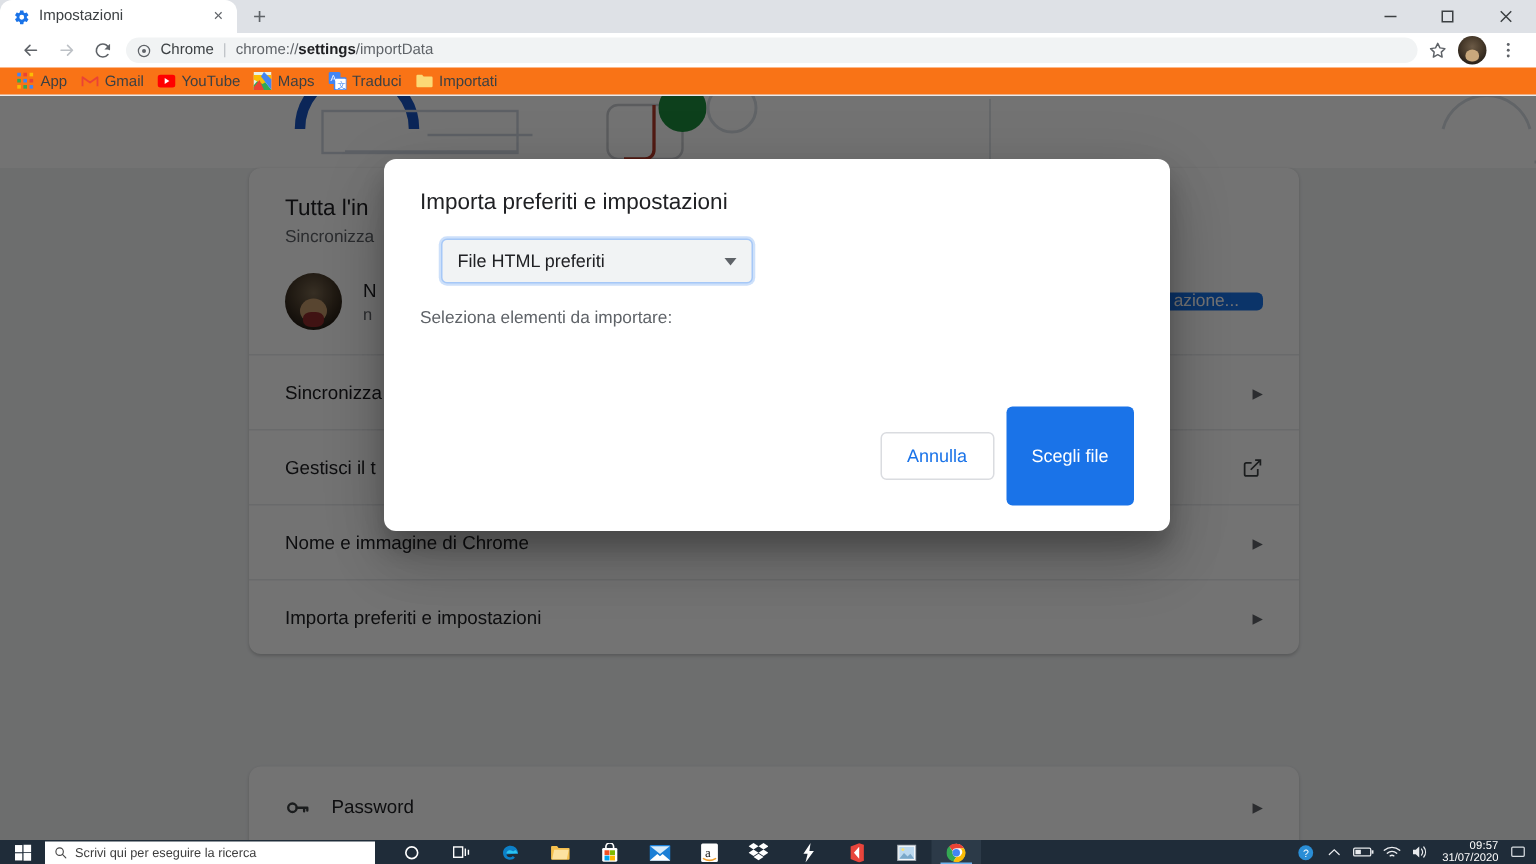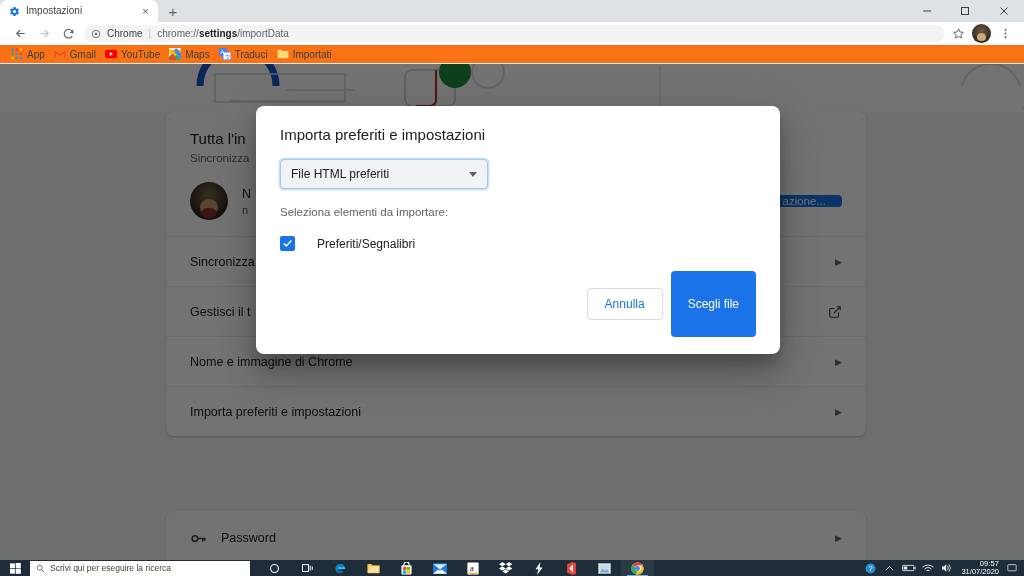--- a/index.html
+++ b/index.html
@@ -226,20 +226,21 @@
   .dlg-select {
     position: relative;
     width: 208px; height: 30px;
     background: #f1f3f4;
     border: 1px solid #a6c8f7;
     border-radius: 4px;
     display: flex; align-items: center;
     padding: 0 10px;
     font-size: 12px; color: #202124;
     box-shadow: 0 0 0 1.5px rgba(26,115,232,.22);
+    margin-left: 14px;
   }
   .dlg-select .sel-val { flex: 1 1 auto; }
   .caret {
     width: 0; height: 0;
     border-left: 4.5px solid transparent;
     border-right: 4.5px solid transparent;
     border-top: 5px solid #5f6368;
   }
   .dlg-sub {
     font-size: 11.5px; color: #5f6368;
@@ -537,28 +538,20 @@
       <div class="dialog">
         <div class="dlg-title">Importa preferiti e impostazioni</div>
 
         <div class="dlg-select">
           <span class="sel-val">File HTML preferiti</span>
           <span class="caret"></span>
         </div>
 
         <div class="dlg-sub">Seleziona elementi da importare:</div>
 
-        <div class="cb-row">
-          <span class="checkbox">
-            <svg width="11" height="11" viewBox="0 0 24 24">
-                <path d="M4.5 12.5l5 5 10-11" fill="none" stroke="#fff" stroke-width="3.2" stroke-linecap="round" stroke-linejoin="round"></path>
-              </svg>
-          </span>
-          <span class="cb-label">Preferiti/Segnalibri</span>
-        </div>
 
         <div class="dlg-actions">
           <button class="btn-ghost">Annulla</button>
           <button class="btn-filled">Scegli file</button>
         </div>
       </div>
 
     </div>
   </div>
 

